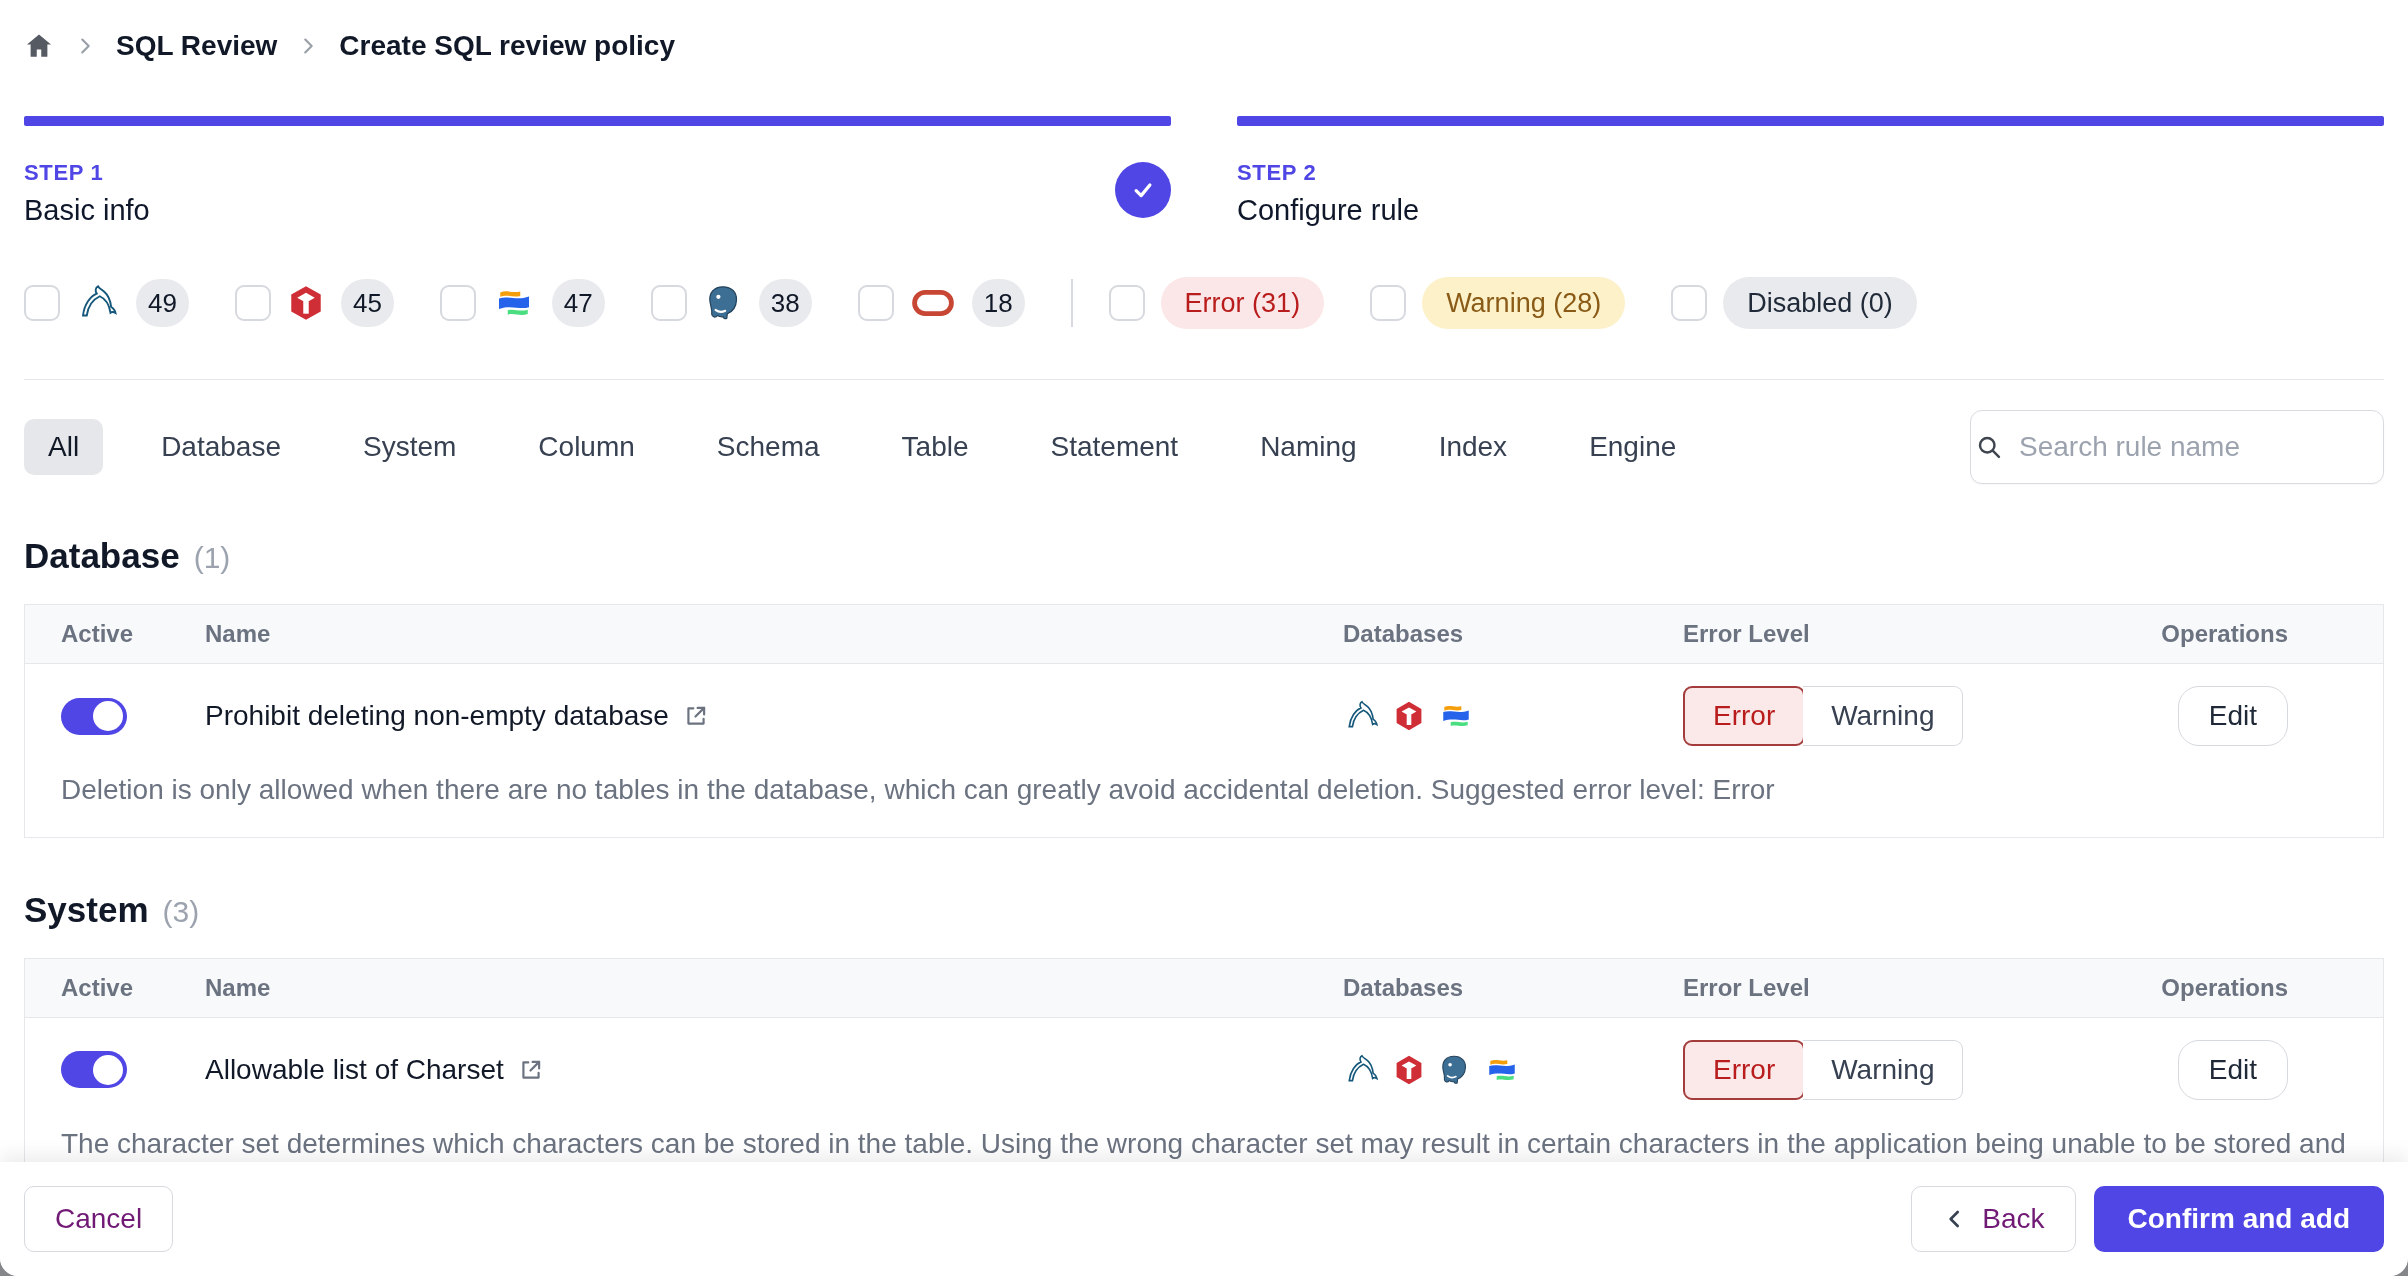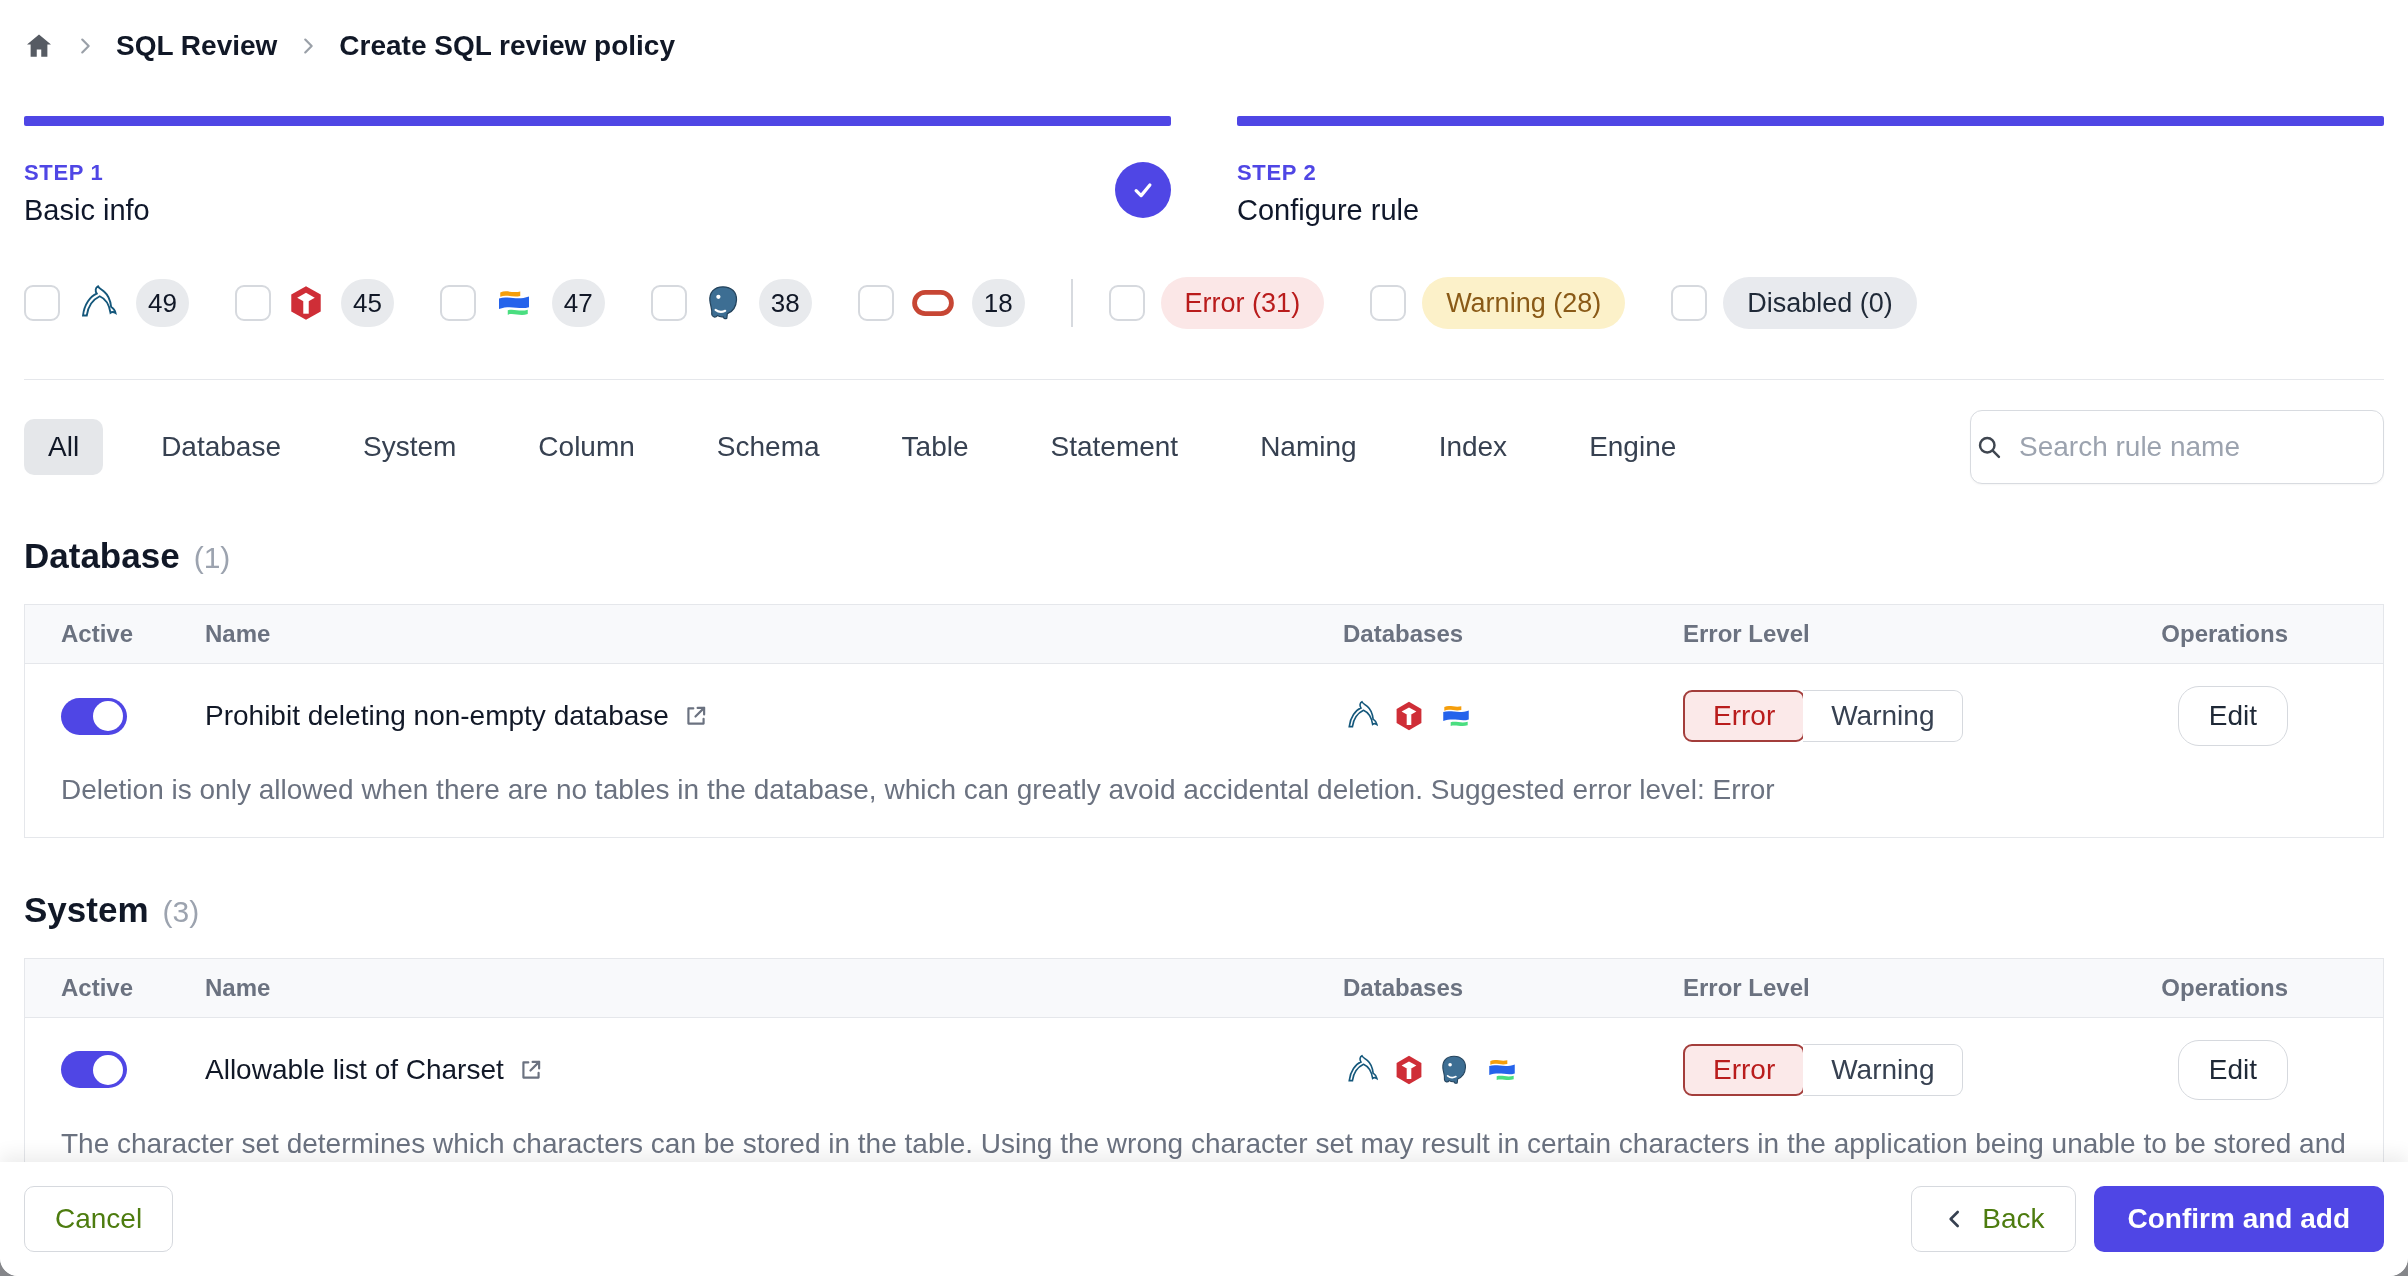--- a/index.html
+++ b/index.html
@@ -85,21 +85,21 @@
   .cell-name{display:flex;align-items:center;gap:14px;font-size:28px;color:#111827;font-weight:500;}
   .cell-dbs{display:flex;align-items:center;gap:12px;}
   .cell-ops{display:flex;justify-content:flex-end;padding-right:95px;}
   .rule-desc{font-size:28px;color:#6b7280;line-height:1.45;padding:10px 36px 26px 36px;}
 
   .toggle{position:relative;width:66px;height:37px;background:#4f46e5;border-radius:9999px;cursor:pointer;}
   .toggle .knob{position:absolute;top:3.5px;right:4px;width:30px;height:30px;background:#fff;border-radius:50%;}
 
   .lvl-group{display:flex;align-items:center;}
   .lvl-btn{
-    box-sizing:border-box;height:52px;display:flex;align-items:center;justify-content:center;
+    box-sizing:border-box;height:60px;display:flex;align-items:center;justify-content:center;
     font-size:28px;padding:15px 28px;background:#fff;cursor:pointer;
   }
   .lvl-btn.selected{
     background:#fbe9e9;color:#b91c1c;border:2.5px solid #a33d3b;border-radius:9px;font-weight:500;
   }
   .lvl-btn.plain{
     color:#374151;border:1.5px solid #d6d9de;border-left:none;border-radius:0 9px 9px 0;margin-left:-2px;
   }
   .edit-btn{
     box-sizing:border-box;height:60px;padding:0 30px;background:#fff;border:1.5px solid #d6d9de;
@@ -112,21 +112,21 @@
     box-shadow:0 -8px 18px rgba(0,0,0,.07);
     display:flex;align-items:center;justify-content:space-between;
     padding:0 24px;box-sizing:border-box;
     border-radius:0 0 18px 18px;
   }
   .btn{
     box-sizing:border-box;height:66px;border-radius:10px;font-size:28px;font-weight:500;
     display:flex;align-items:center;justify-content:center;cursor:pointer;
     font-family:"Liberation Sans", sans-serif;
   }
-  .btn.secondary{background:#fff;border:1.5px solid #d6d9de;color:#4d7c0f;padding:4px 30px;}
+  .btn.secondary{background:#fff;border:1.5px solid #d6d9de;color:#701a75;padding:4px 30px;}
   .btn.primary{background:#4f46e5;border:none;color:#fff;padding:0 34px;font-weight:600;}
   .footer-right{display:flex;align-items:center;gap:18px;}
   .icon{display:inline-flex;align-items:center;justify-content:center;}
 </style>
 </head>
 <body>
 
 <div class="screen">
   <div class="content">
 

